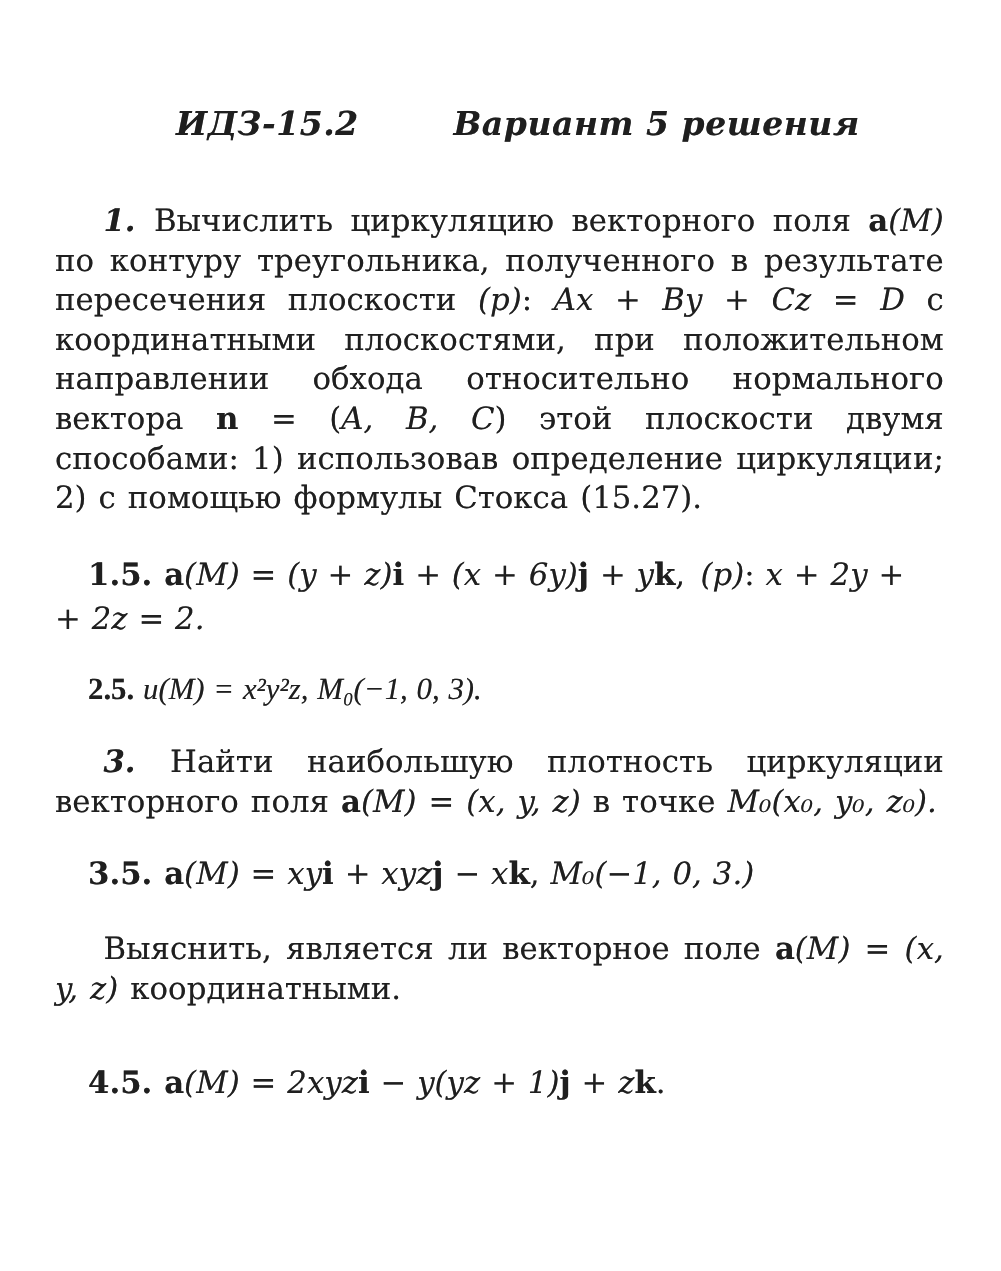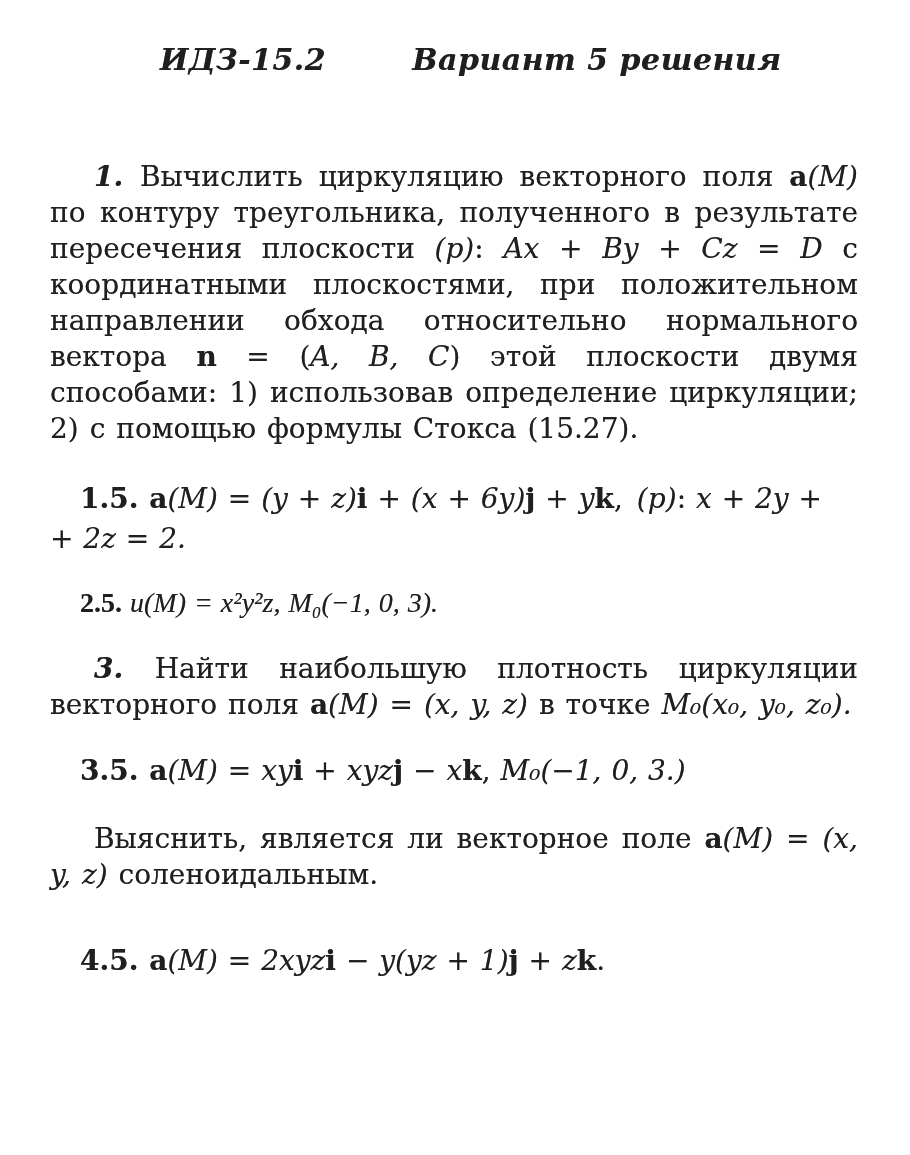--- a/index.html
+++ b/index.html
@@ -10,21 +10,21 @@
 
   .page {
     position: relative;
     width: 862px;
     height: 1155px;
     margin: 0 auto;
     background: #ffffff;
     overflow: hidden;
     font-family: "DejaVu Serif", "Liberation Serif", serif;
     color: #1f1f1f;
-    padding: 42px 28px 0 26px;
+    padding: 96px 28px 0 26px;
   }
 
   
   .page { text-shadow: 0 0 0.6px rgba(25,25,25,0.55); }
 
   .doc-header {
     display: flex;
     align-items: baseline;
     padding-left: 110px;
     gap: 86px;
@@ -46,21 +46,21 @@
   }
 
   .blocks p.eq {
     text-align: left;
     text-indent: 30px;
     line-height: 40px;
     word-spacing: 1px;
   }
 
   
-  p[data-name="problem-1-statement"] { margin-top: 82px; }
+  p[data-name="problem-1-statement"] { margin-top: 52px; }
   p[data-name="item-1-5"]            { margin-top: 32px; }
   p[data-name="problem-2-statement"] { margin-top: 50px; }
   p[data-name="item-2-5"]            { margin-top: 24px; font-family: Liberation Serif, serif; }
   p[data-name="problem-3-statement"] { margin-top: 28px; }
   p[data-name="item-3-5"]            { margin-top: 28px; }
   p[data-name="problem-4-statement"] { margin-top: 30px; }
   p[data-name="item-4-5"]            { margin-top: 48px; }
 
   .blocks .i  { font-style: italic; }
   .blocks .b  { font-weight: bold; }
@@ -74,16 +74,16 @@
     <span data-name="assignment-code">ИДЗ-15.2</span>
     <span data-name="page-title">Вариант 5 решения</span>
   </div>
 
   <div class="blocks" data-name="document-blocks">
       <p class="para" data-name="problem-1-statement"><span class="bi" data-name="text-run">1. </span><span data-name="text-run">Вычислить циркуляцию векторного поля </span><span class="b" data-name="text-run">a</span><span class="i" data-name="text-run">(M)</span><span data-name="text-run"> по контуру треугольника, полученного в результате пересечения плоскости </span><span class="i" data-name="text-run">(p)</span><span data-name="text-run">: </span><span class="i" data-name="text-run">Ax + By + Cz = D</span><span data-name="text-run"> с координатными плоскостями, при положительном направлении обхода относительно нормального вектора </span><span class="b" data-name="text-run">n</span><span data-name="text-run"> = (</span><span class="i" data-name="text-run">A, B, C</span><span data-name="text-run">) этой плоскости двумя способами: 1) использовав определение циркуляции; 2) с помощью формулы Стокса (15.27).</span></p>
       <p class="eq" data-name="item-1-5"><span class="b" data-name="text-run">1.5. </span><span class="b" data-name="text-run">a</span><span class="i" data-name="text-run">(M)</span><span data-name="text-run"> = </span><span class="i" data-name="text-run">(y + z)</span><span class="b" data-name="text-run">i</span><span data-name="text-run"> + </span><span class="i" data-name="text-run">(x + 6y)</span><span class="b" data-name="text-run">j</span><span data-name="text-run"> + </span><span class="i" data-name="text-run">y</span><span class="b" data-name="text-run">k</span><span data-name="text-run">, </span><span class="i" data-name="text-run">(p)</span><span data-name="text-run">: </span><span class="i" data-name="text-run">x + 2y +</span><br><span class="i" data-name="text-run">+ 2z = 2.</span></p>
       <p class="eq" data-name="item-2-5"><span class="b" data-name="text-run">2.5. </span><span class="i" data-name="text-run">u(M) = x²y²z, M₀(−1, 0, 3).</span></p>
       <p class="para" data-name="problem-3-statement"><span class="bi" data-name="text-run">3. </span><span data-name="text-run">Найти наибольшую плотность циркуляции векторного поля </span><span class="b" data-name="text-run">a</span><span class="i" data-name="text-run">(M)</span><span data-name="text-run"> = </span><span class="i" data-name="text-run">(x, y, z)</span><span data-name="text-run"> в точке </span><span class="i" data-name="text-run">M₀(x₀, y₀, z₀).</span></p>
       <p class="eq" data-name="item-3-5"><span class="b" data-name="text-run">3.5. </span><span class="b" data-name="text-run">a</span><span class="i" data-name="text-run">(M)</span><span data-name="text-run"> = </span><span class="i" data-name="text-run">xy</span><span class="b" data-name="text-run">i</span><span data-name="text-run"> + </span><span class="i" data-name="text-run">xyz</span><span class="b" data-name="text-run">j</span><span data-name="text-run"> − </span><span class="i" data-name="text-run">x</span><span class="b" data-name="text-run">k</span><span data-name="text-run">, </span><span class="i" data-name="text-run">M₀(−1, 0, 3.)</span></p>
-      <p class="para" data-name="problem-4-statement"><span data-name="text-run">Выяснить, является ли векторное поле </span><span class="b" data-name="text-run">a</span><span class="i" data-name="text-run">(M)</span><span data-name="text-run"> = </span><span class="i" data-name="text-run">(x, y, z)</span><span data-name="text-run"> соленоидальным.</span></p>
+      <p class="para" data-name="problem-4-statement"><span data-name="text-run">Выяснить, является ли векторное поле </span><span class="b" data-name="text-run">a</span><span class="i" data-name="text-run">(M)</span><span data-name="text-run"> = </span><span class="i" data-name="text-run">(x, y, z)</span><span data-name="text-run"> координатными.</span></p>
       <p class="eq" data-name="item-4-5"><span class="b" data-name="text-run">4.5. </span><span class="b" data-name="text-run">a</span><span class="i" data-name="text-run">(M)</span><span data-name="text-run"> = </span><span class="i" data-name="text-run">2xyz</span><span class="b" data-name="text-run">i</span><span data-name="text-run"> − </span><span class="i" data-name="text-run">y(yz + 1)</span><span class="b" data-name="text-run">j</span><span data-name="text-run"> + </span><span class="i" data-name="text-run">z</span><span class="b" data-name="text-run">k</span><span data-name="text-run">.</span></p>
     </div>
 </div>
 
 </body></html>

